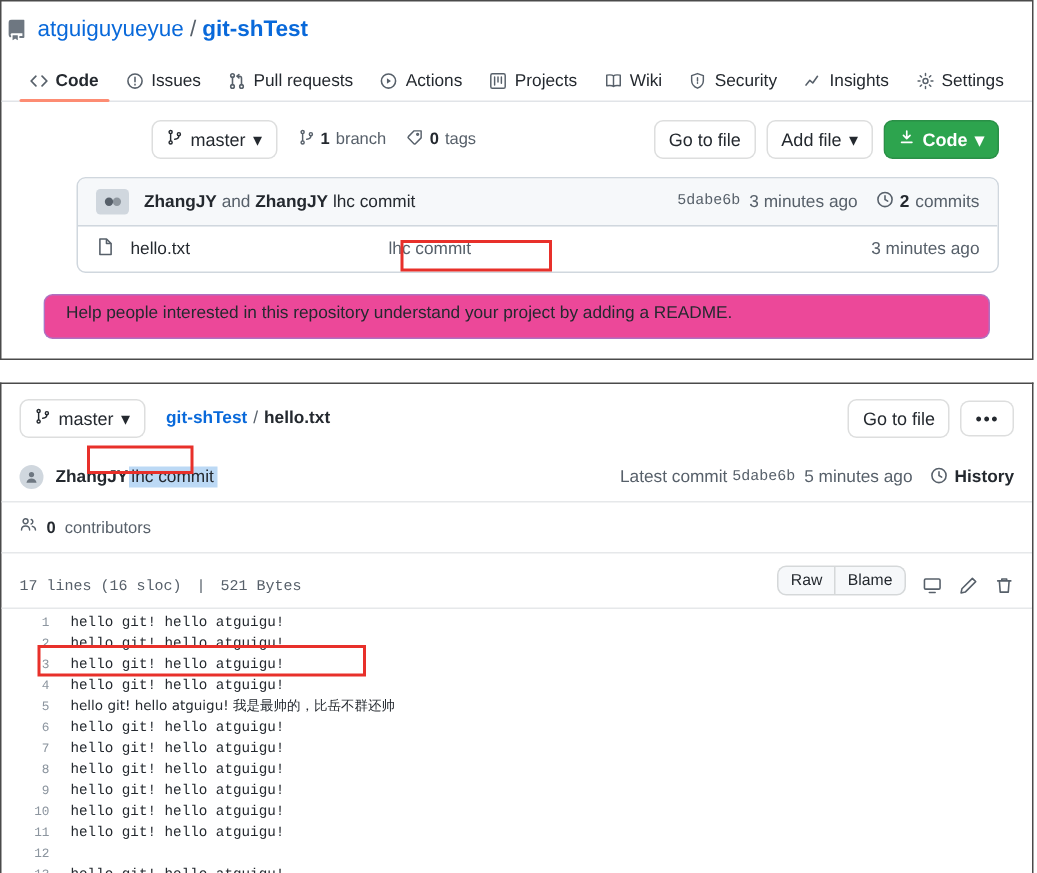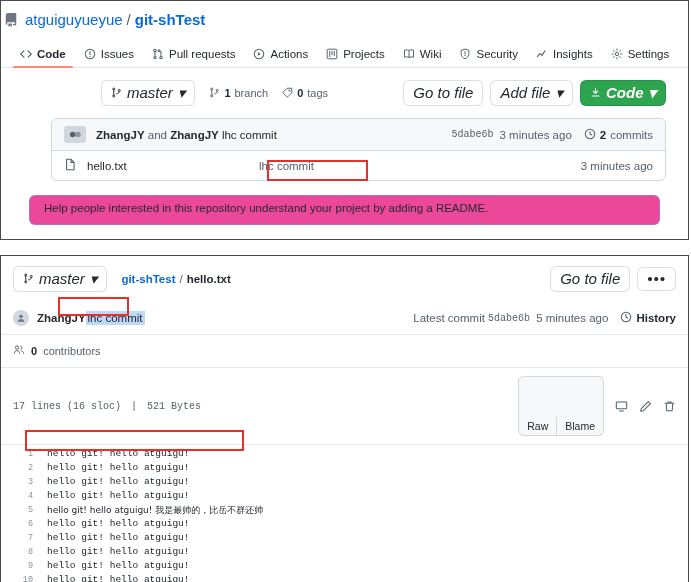--- a/index.html
+++ b/index.html
@@ -98,26 +98,25 @@
     margin-bottom: 12px;
     padding-left: 78px;
   }
   .btn {
     display: inline-flex;
     align-items: center;
     gap: 5px;
     border: 1px solid rgba(27,31,36,0.15);
     background: #f6f8fa;
     color: #24292f;
-    font-size: 15px;
+    font-size: 12px;
     border-radius: 6px;
     padding: 4px 9px;
     line-height: 16px;
     white-space: nowrap;
-    font-style: italic;
   }
   .btn-white { background: #ffffff; }
   .btn-green {
     background: #2da44e;
     border-color: rgba(27,31,36,0.15);
     color: #ffffff;
     font-weight: 600;
   }
   .meta-chip {
     display: inline-flex;
@@ -265,40 +264,39 @@
     color: #57606a;
     border-bottom: 1px solid #e6e8ea;
     display: flex;
     align-items: center;
     gap: 6px;
   }
   .fv-contrib b { color: #24292f; font-weight: 700; }
 
   .fv-toolbar {
     display: flex;
-    align-items: center;
+    align-items: flex-end;
     padding: 8px 12px;
     font-size: 10px;
     color: #57606a;
     font-family: "Liberation Mono", monospace;
   }
   .sloc-sep { margin: 0 10px; }
   .btn-group {
     display: inline-flex;
     border: 1px solid rgba(27,31,36,0.15);
     border-radius: 6px;
     overflow: hidden;
     background: #f6f8fa;
   }
   .btn-group span {
     font-family: "Liberation Sans", sans-serif;
     font-size: 10.5px;
     padding: 3px 8px;
     color: #24292f;
-    margin-top: 40px;
   }
   .btn-group span + span { border-left: 1px solid rgba(27,31,36,0.15); }
   .tool-ico {
     margin-left: 11px;
     color: #57606a;
     display: inline-flex;
     align-items: center;
   }
 
   

